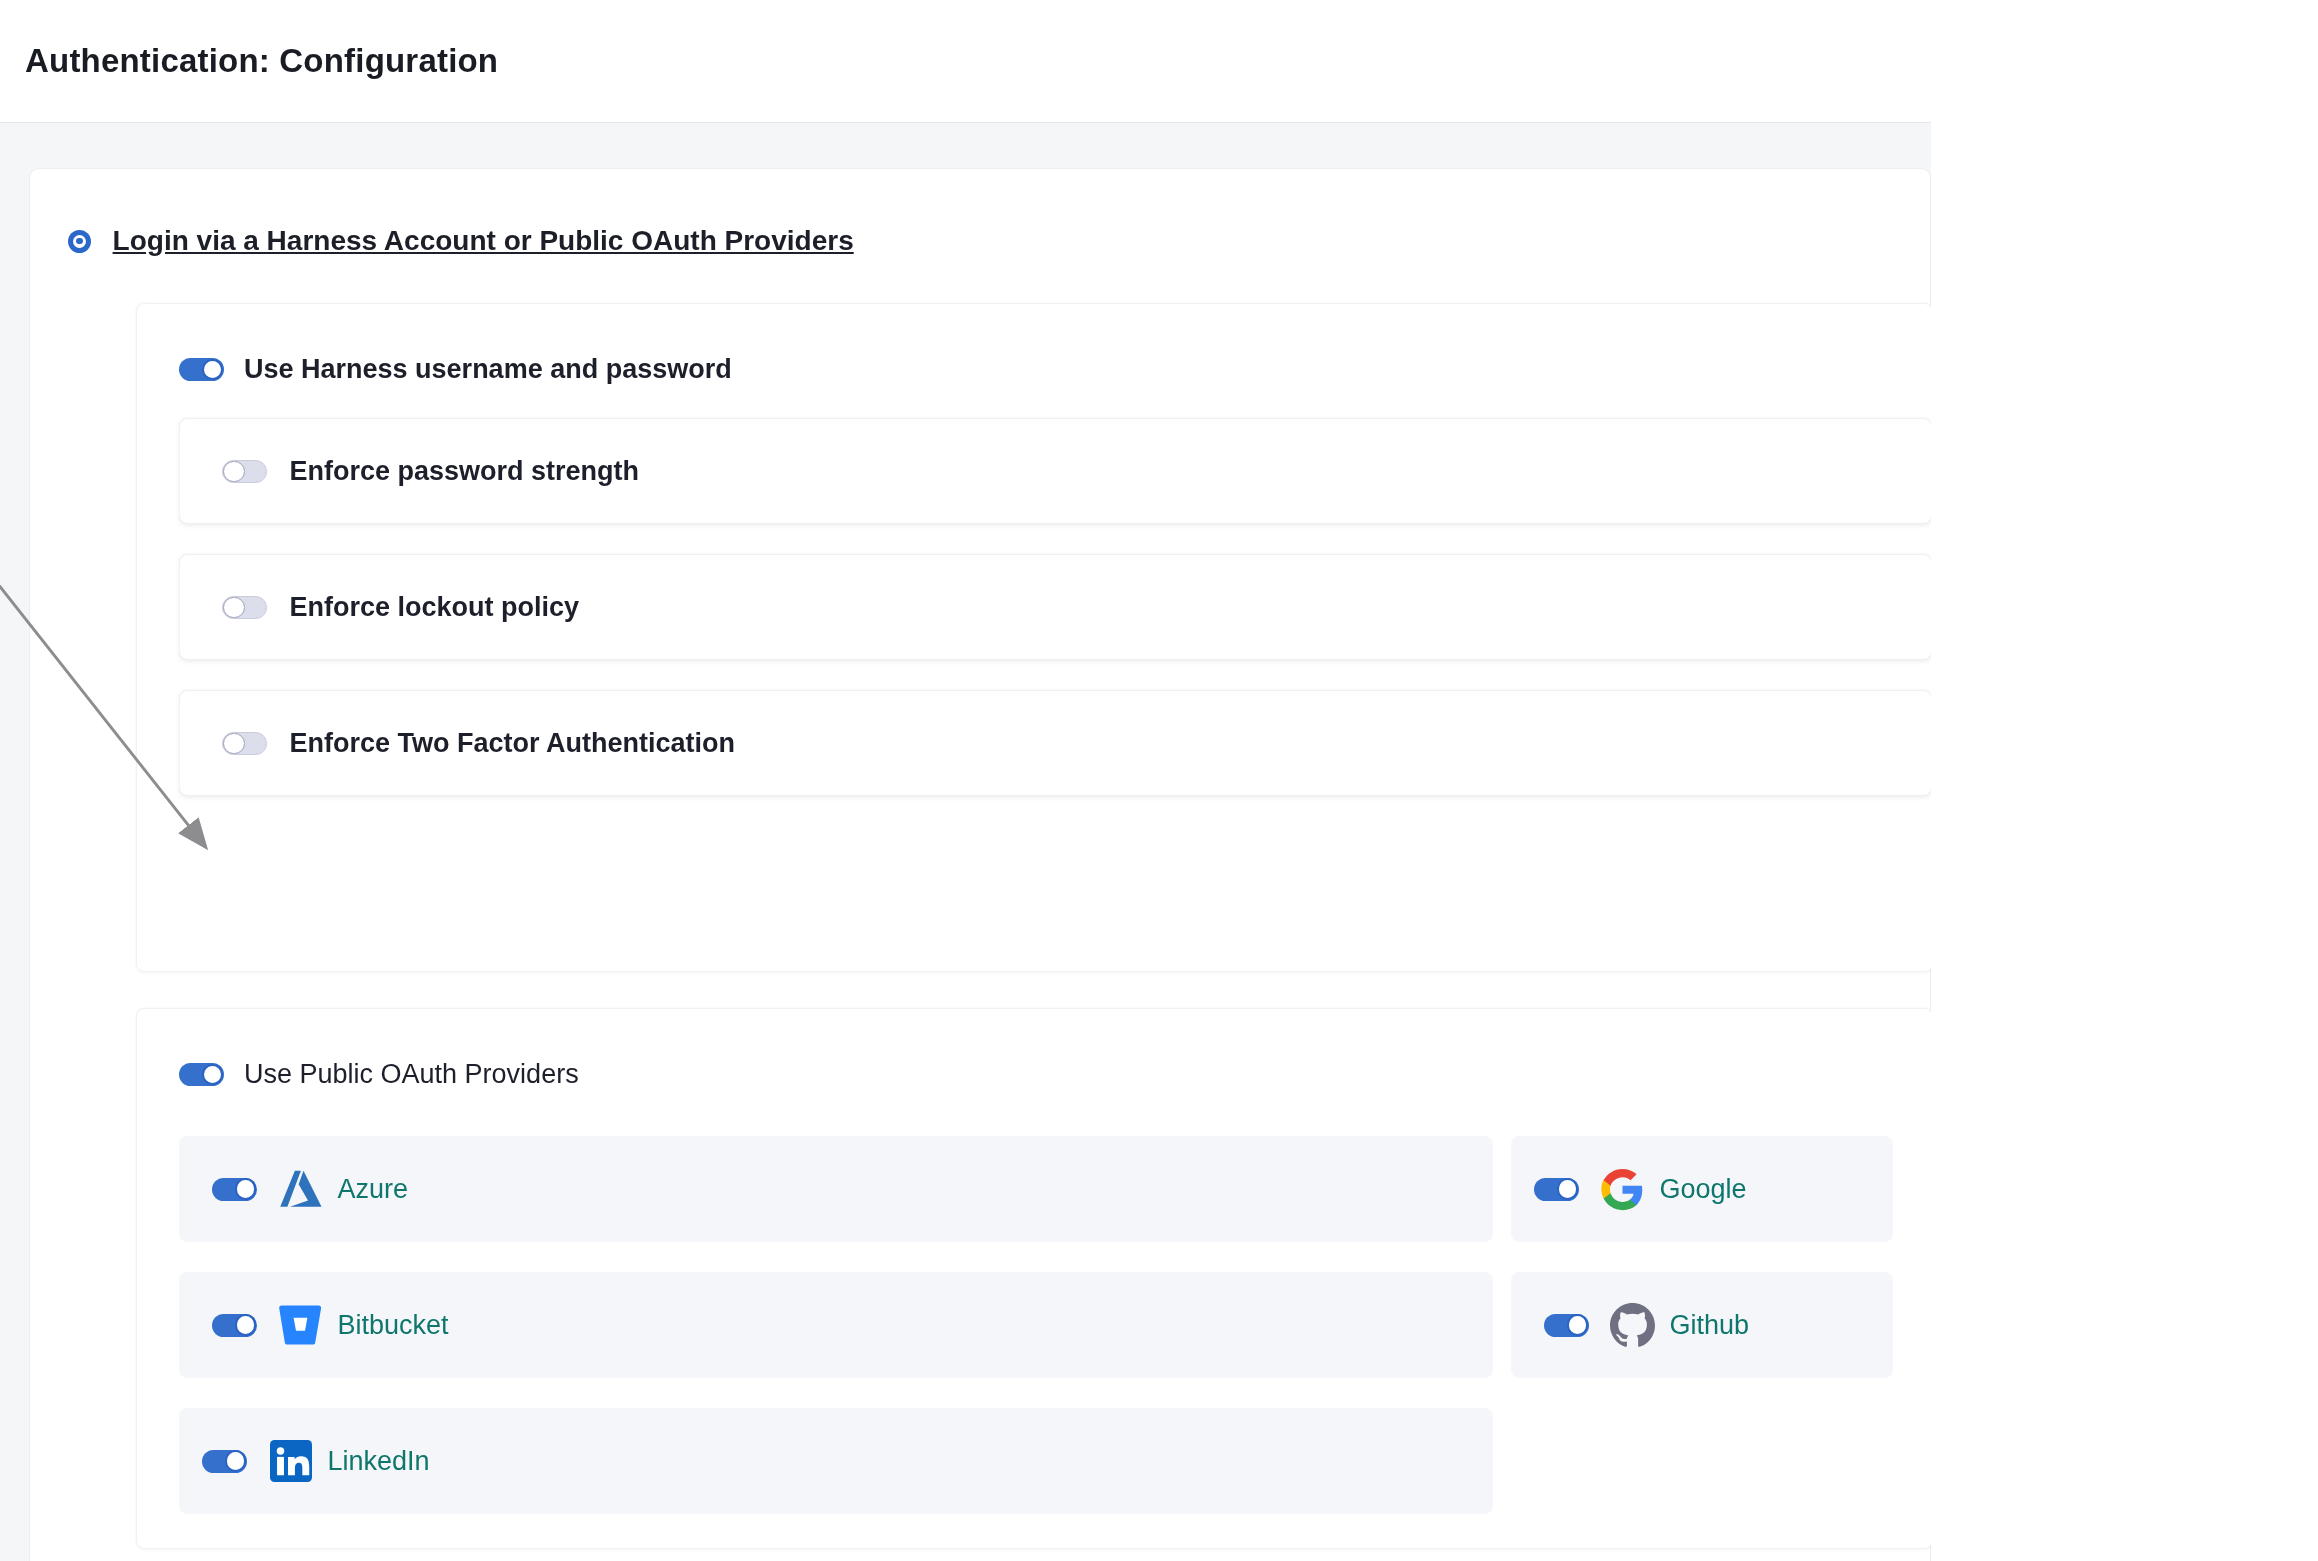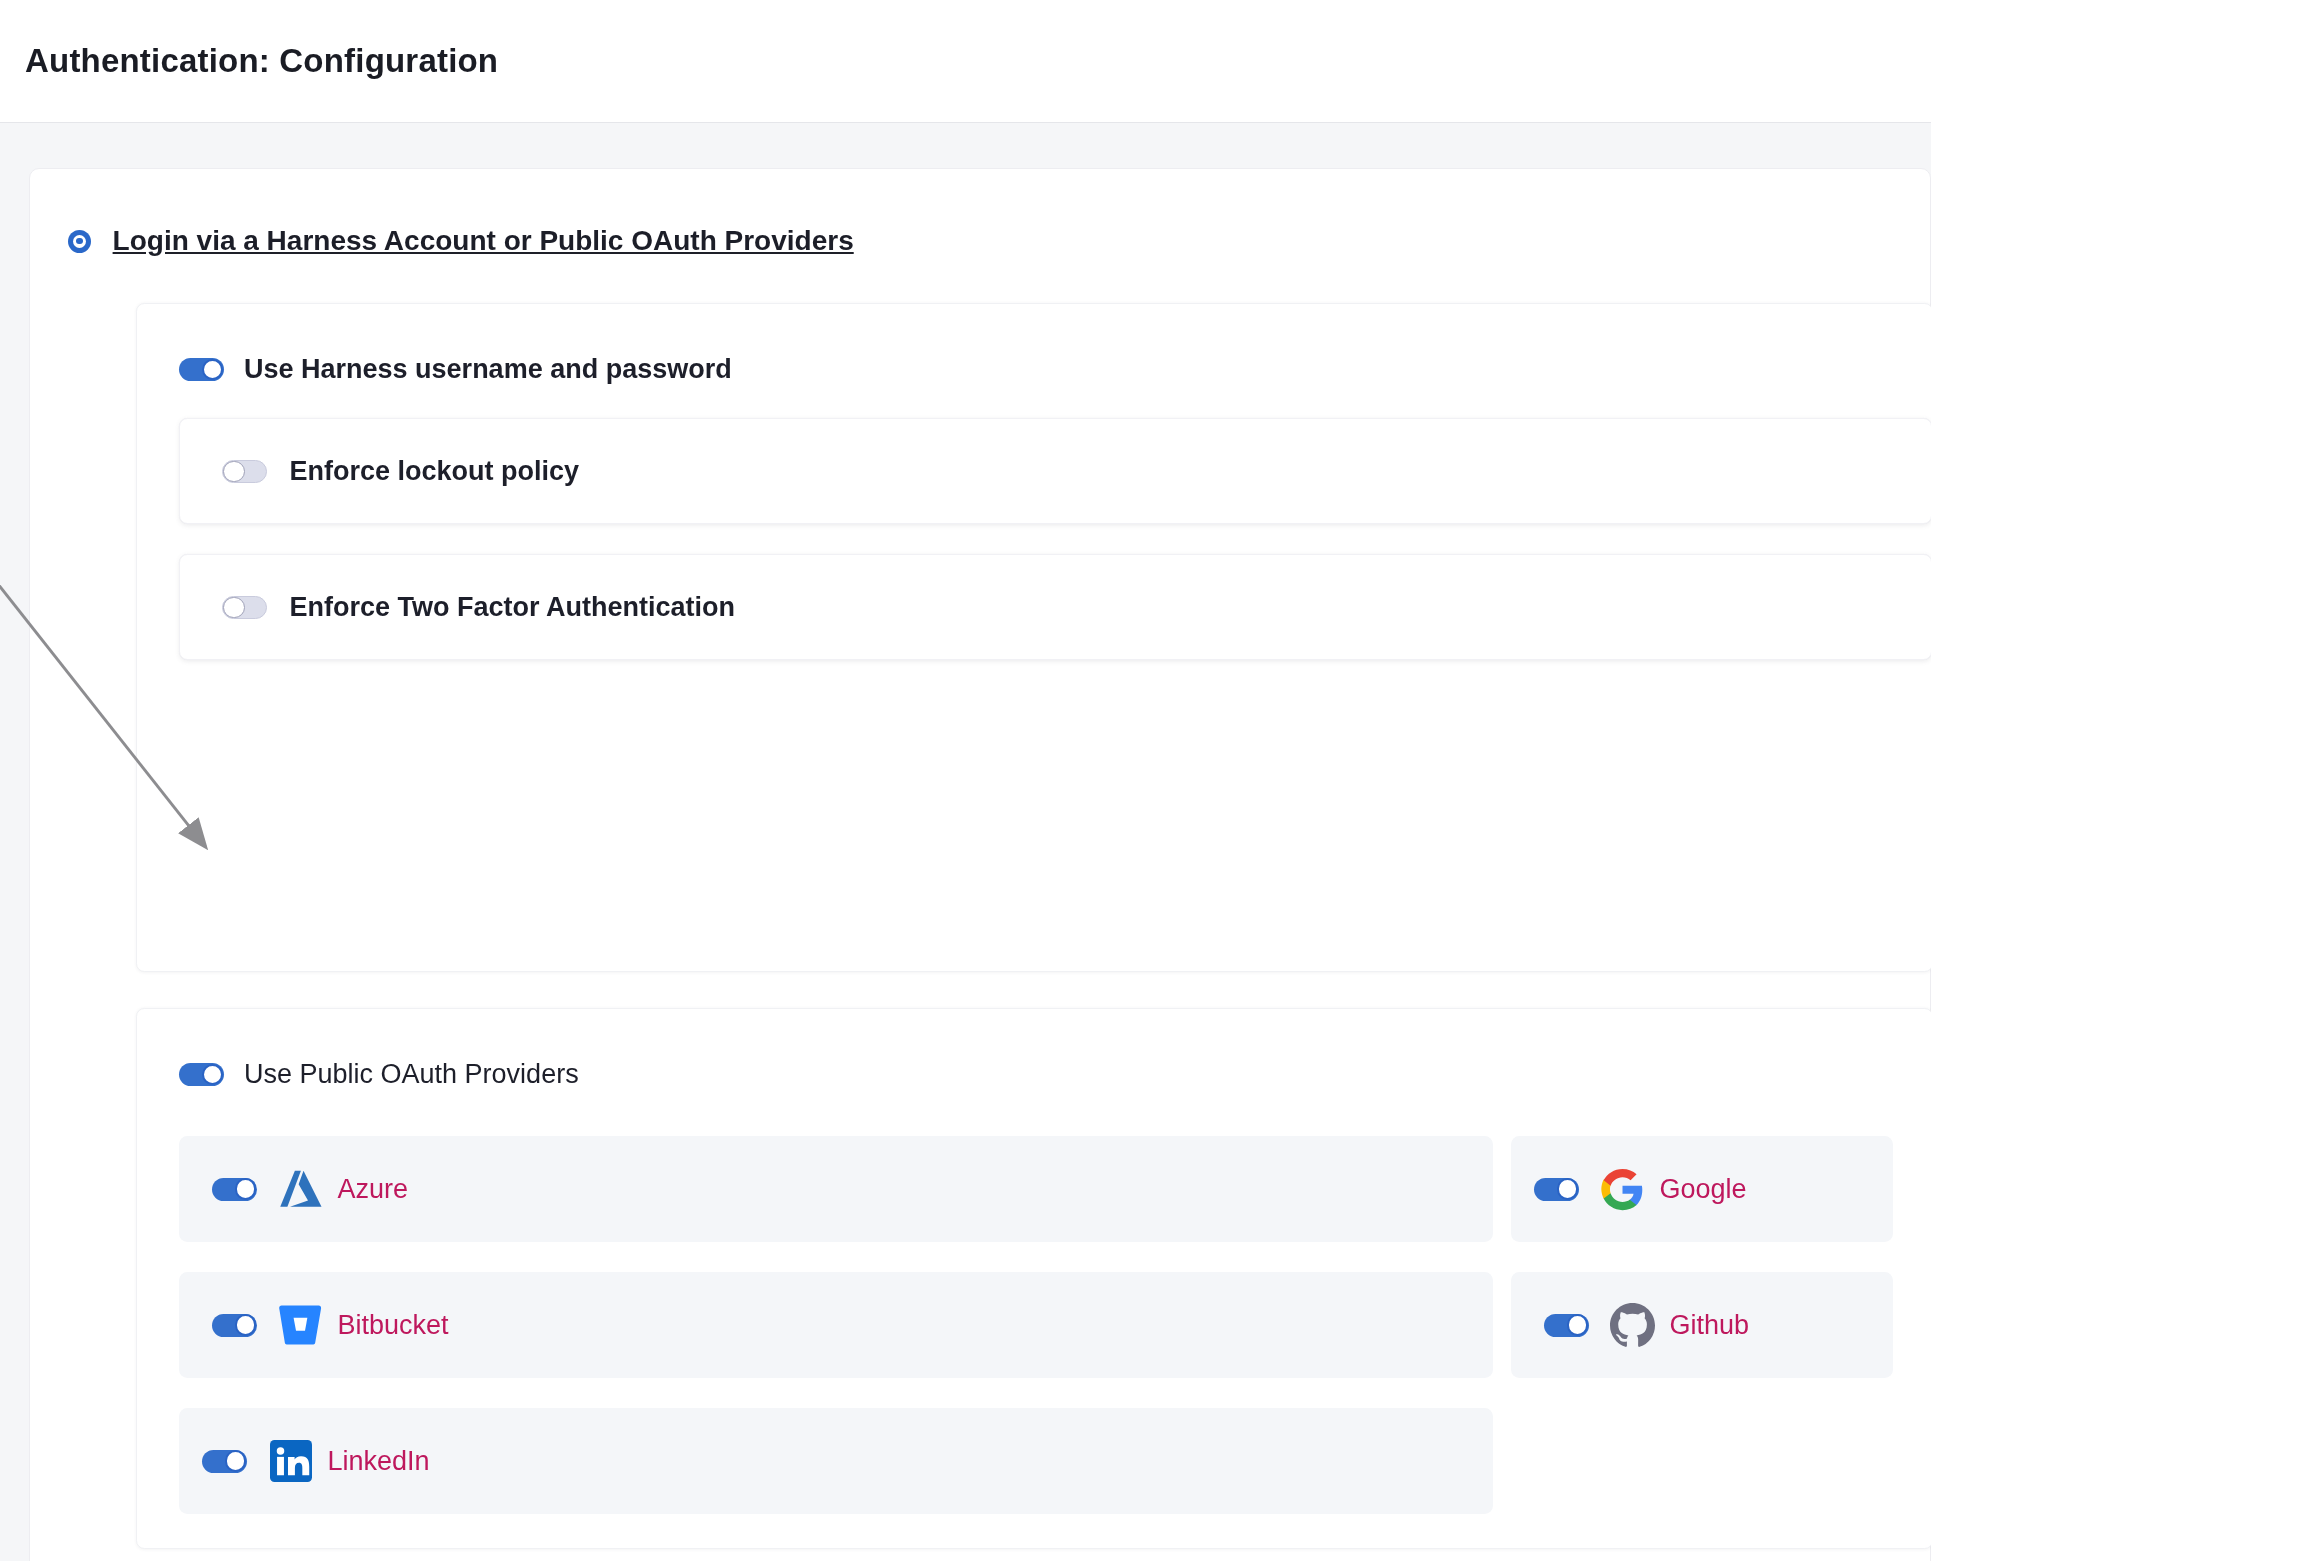--- a/index.html
+++ b/index.html
@@ -39,21 +39,21 @@
   .subrow{height:106px;border-radius:8.3px;background:#fff;border:0.8px solid #f1f1f5;
           box-shadow:0 1.7px 4.2px rgba(96,97,112,.10),0 0 0.8px rgba(40,41,61,.06);
           display:flex;align-items:center;padding-left:42px;gap:22.4px;box-sizing:border-box;}
   .subrow-label{font-size:27px;color:#1d1f2a;white-space:nowrap;}
 
   .grid{margin:46px 0 0 42px;display:grid;grid-template-columns:1314px 382px;gap:30px 18px;}
   .provider{height:106px;border-radius:8.3px;background:#f4f6f9;display:flex;align-items:center;
             padding-left:33px;gap:20px;box-sizing:border-box;}
   .provider.narrow{padding-left:23px;}
   .picon{width:47px;height:47px;display:flex;align-items:center;justify-content:center;flex:none;}
-  .provider-label{font-size:27px;color:#be185d;margin-left:-6.6px;white-space:nowrap;}
+  .provider-label{font-size:27px;color:#0f766e;margin-left:-6.6px;white-space:nowrap;}
 
   .annotation-arrow{position:absolute;left:0;top:0;pointer-events:none;z-index:5;}
 </style>
 </head>
 <body>
 
 <div class="app">
   <div class="backdrop"></div>
 
   <div class="header">
@@ -68,20 +68,26 @@
     </div>
 
     <div class="groupCard cardB">
       <div class="groupHead">
         <div class="toggle on">
             <div class="knob"></div>
           </div>
         <div class="group-label">Use Harness username and password</div>
       </div>
       <div class="rows">
+        <div class="subrow">
+          <div class="toggle off">
+              <div class="knob"></div>
+            </div>
+          <div class="subrow-label">Enforce password strength</div>
+        </div>
         <div class="subrow">
           <div class="toggle off">
               <div class="knob"></div>
             </div>
           <div class="subrow-label">Enforce lockout policy</div>
         </div>
         <div class="subrow">
           <div class="toggle off">
               <div class="knob"></div>
             </div>

